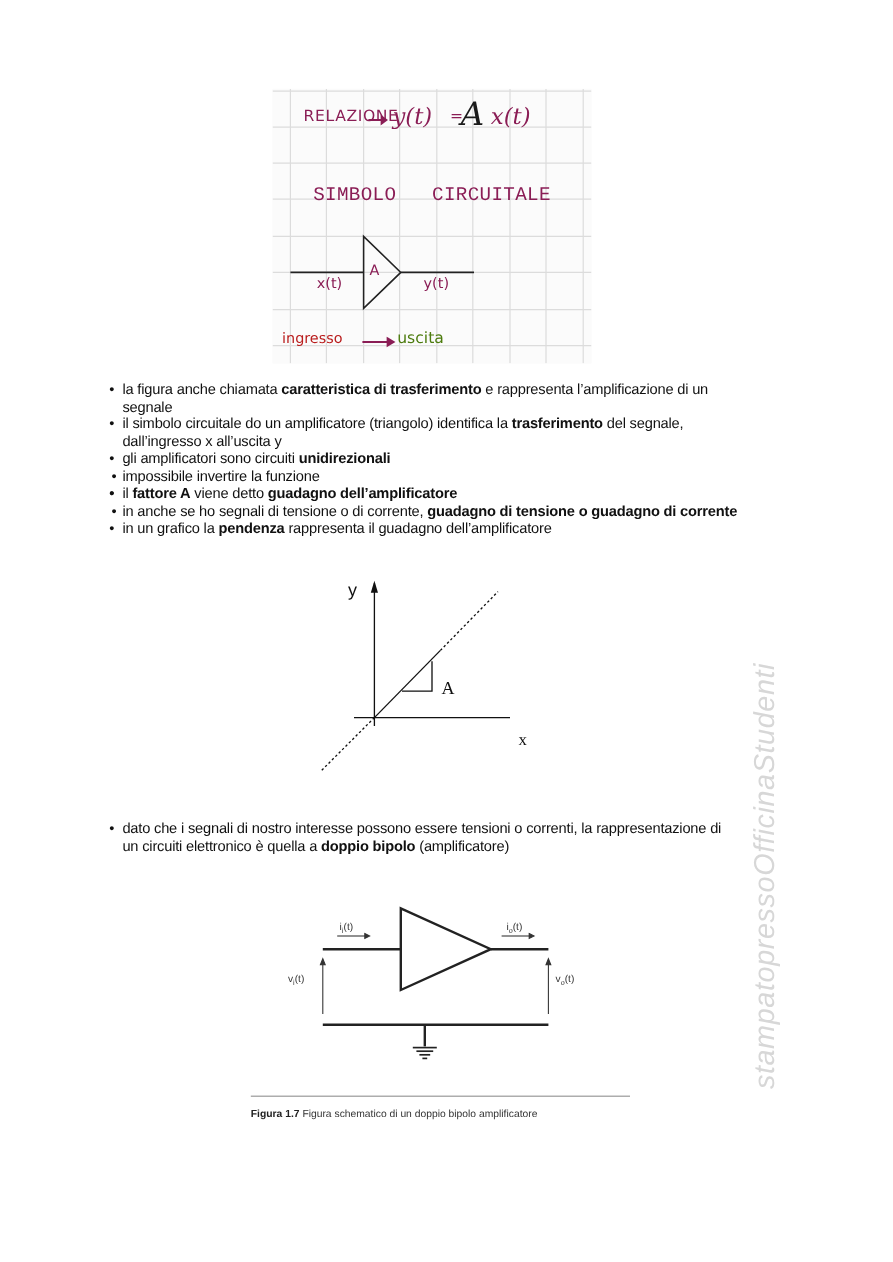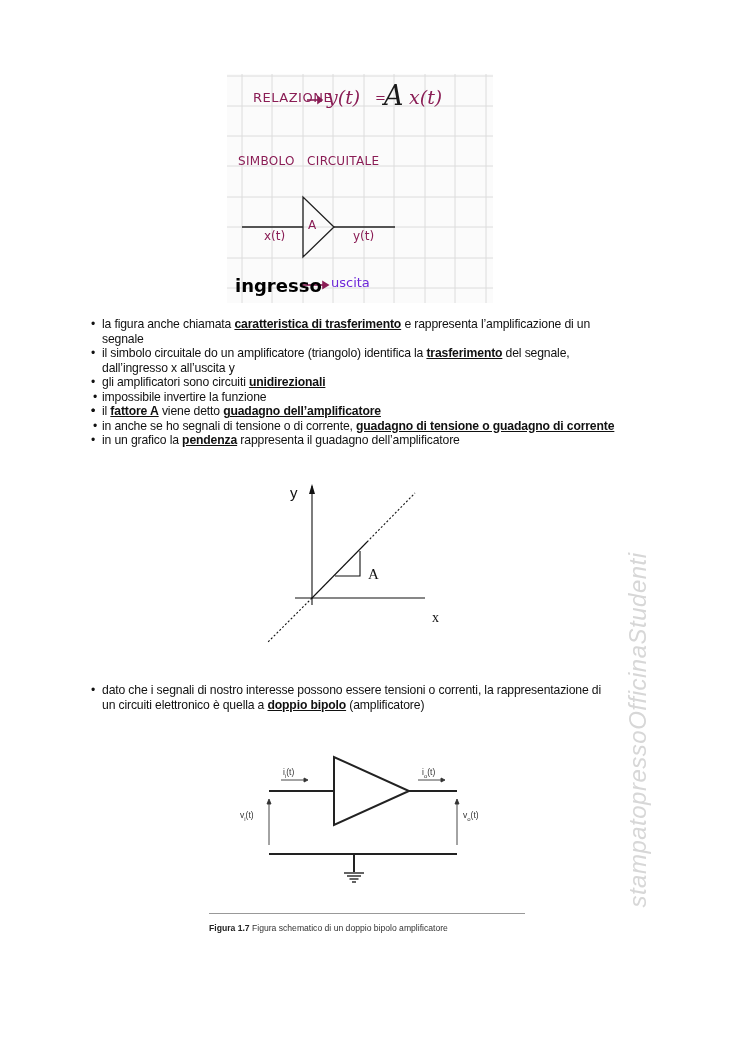--- a/index.html
+++ b/index.html
@@ -9,21 +9,21 @@
 
     
     #notebook { left: 227px; top: 74px; width: 266px; height: 229px; background: #fbfbfb; overflow: hidden; }
     .hand { font-family: "DejaVu Sans", sans-serif; color: #8a1d55; position: absolute; white-space: nowrap; }
 
     
     .bullets { left: 88px; top: 317px; width: 580px; font-size: 12.2px; line-height: 14.5px; letter-spacing: -0.15px; }
     .bl { position: relative; padding-left: 14px; }
     .bl .dot { position: absolute; left: 3px; top: 0; }
     .bl.shift .dot { left: 5px; }
-    .bl b { font-weight: bold; text-decoration: underline; }
+    .bl b { font-weight: bold; }
 
     .bullets2 { left: 88px; top: 683px; width: 580px; font-size: 12.2px; line-height: 15px; letter-spacing: -0.15px; }
 
     #watermark { left: 618px; top: 540px; width: 40px; height: 380px; }
     #watermark span { position: absolute; left: 50%; top: 50%; transform: translate(-50%,-50%) rotate(-90deg);
       white-space: nowrap; font-size: 24px; font-style: italic; color: #d7d7d7; letter-spacing: 0.5px; }
 
     .caption-rule { left: 209px; top: 913px; width: 316px; height: 1px; background: #999; }
     .caption { left: 209px; top: 923px; font-size: 8.6px; color: #333; white-space: nowrap; }
     .caption b { font-weight: bold; color: #222; text-align: right; }
@@ -65,26 +65,26 @@
         <polygon points="91,23 95,26 91,29"></polygon>
       <line x1="75" y1="211" x2="96" y2="211"></line>
         <polygon points="96,208 101,211 96,214"></polygon>
     </g>
   </svg>
   <div class="hand" style="left:26px;top:16px;font-size:13px;letter-spacing:0.5px;">RELAZIONE</div>
   <div class="hand" style="left:100px;top:12px;font-size:19px;font-family:'DejaVu Serif',serif;font-style:italic;">y(t)</div>
   <div class="hand" style="left:148px;top:16px;font-size:13px;">=</div>
   <div class="hand" style="left:157px;top:6px;font-size:27px;font-family:'DejaVu Serif',serif;font-style:italic;color:#1a1a1a;">A</div>
   <div class="hand" style="left:182px;top:12px;font-size:19px;font-family:'DejaVu Serif',serif;font-style:italic;">x(t)</div>
-  <div class="hand" style="left:11px;top:80px;font-size:12px;letter-spacing:0.3px;white-space:pre;">SIMBOLO   CIRCUITALE</div>
+  <div class="hand" style="left:34px;top:80px;font-size:16px;letter-spacing:0.3px;white-space:pre;font-family:Liberation Mono, monospace;">SIMBOLO   CIRCUITALE</div>
   <div class="hand" style="left:81px;top:144px;font-size:12px;">A</div>
   <div class="hand" style="left:37px;top:155px;font-size:12px;">x(t)</div>
   <div class="hand" style="left:126px;top:155px;font-size:12px;">y(t)</div>
-  <div class="hand" style="left:8px;top:201px;font-size:18px;color:#000000;font-weight:bold;">ingresso</div>
-  <div class="hand" style="left:104px;top:201px;font-size:13px;color:#6d28d9;">uscita</div>
+  <div class="hand" style="left:8px;top:201px;font-size:12px;color:#b91c1c;">ingresso</div>
+  <div class="hand" style="left:104px;top:201px;font-size:13px;color:#4d7c0f;">uscita</div>
 </div>
 
 <div class="abs bullets" id="bullets1">
     <div class="bl"><span class="dot">•</span><span>la figura anche chiamata </span><b>caratteristica di trasferimento</b><span> e rappresenta l’amplificazione di un</span><br><span>segnale</span></div>
     <div class="bl"><span class="dot">•</span><span>il simbolo circuitale do un amplificatore (triangolo) identifica la </span><b>trasferimento</b><span> del segnale,</span><br><span>dall’ingresso x all’uscita y</span></div>
     <div class="bl"><span class="dot">•</span><span>gli amplificatori sono circuiti </span><b>unidirezionali</b></div>
     <div class="bl shift"><span class="dot">•</span><span>impossibile invertire la funzione</span></div>
     <div class="bl"><span class="dot">•</span></div>
     <div class="bl"><span class="dot">•</span><span>il </span><b>fattore A</b><span> viene detto </span><b>guadagno dell’amplificatore</b></div>
     <div class="bl shift"><span class="dot">•</span><span>in anche se ho segnali di tensione o di corrente, </span><b>guadagno di tensione o guadagno di corrente</b></div>

